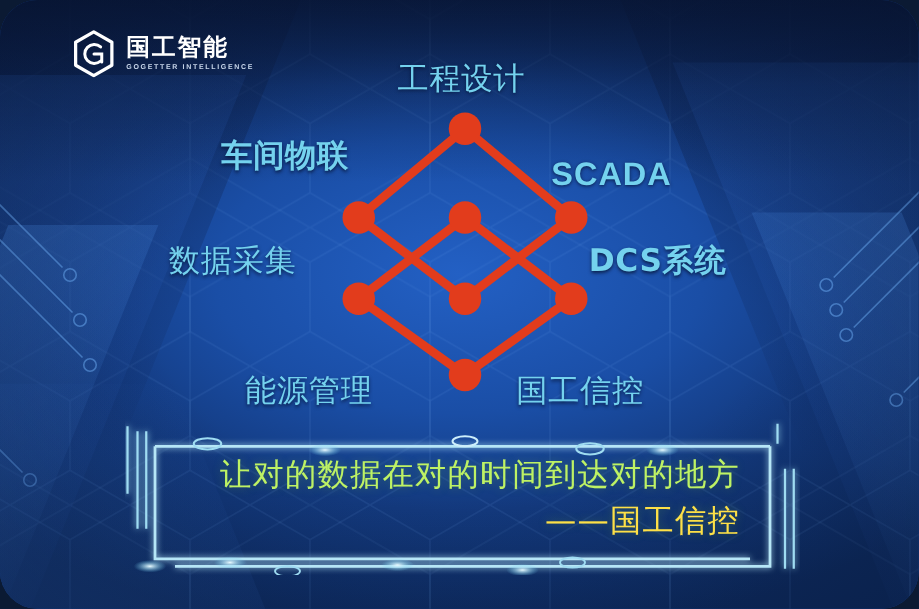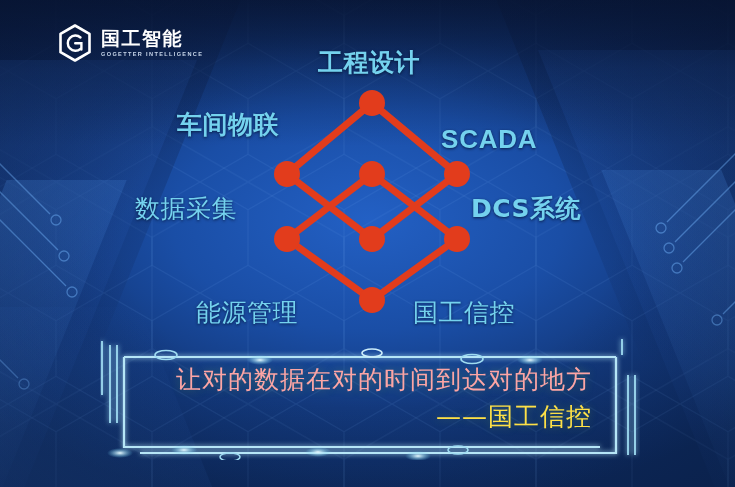--- a/index.html
+++ b/index.html
@@ -1,20 +1,21 @@
 <!DOCTYPE html>
 <html><head>
 <meta charset="utf-8">
 <style>
   html,body{margin:0;padding:0;background:#0b1a33;}
   body{font-family:"Liberation Sans","DejaVu Sans",sans-serif;}
 
   #stage{
     position:relative;width:735px;height:487px;overflow:hidden;
     background:#123a86;
+    border-radius:30px;
   }
 
   
   .bg-base{
     position:absolute;inset:0;
     background:
       radial-gradient(ellipse 70% 60% at 50% 45%, #2360c4 0%, #1a4ea6 38%, #13397d 65%, #0d2a5e 100%);
   }
   .bg-vignette{
     position:absolute;inset:0;
@@ -88,21 +89,21 @@
 
   
   .quote-zone{position:absolute;left:100px;top:335px;width:540px;height:125px;}
   .quote-zone svg{display:block;}
   .quote-text{
     position:absolute;left:0;top:0;width:540px;height:125px;
     display:flex;flex-direction:column;justify-content:center;align-items:flex-end;
     padding-right:48px;box-sizing:border-box;
   }
   .q-line1{
-    color:#fca5a5;font-size:25px;letter-spacing:1px;
+    color:#bef264;font-size:25px;letter-spacing:1px;
     font-family:"DejaVu Sans","Liberation Sans",sans-serif;
     text-shadow:0 0 8px rgba(120,190,50,.35);
     margin-bottom:4px;
   }
   .q-line2{
     color:#fde047;font-size:25px;letter-spacing:1px;
     font-family:"DejaVu Sans","Liberation Sans",sans-serif;
     text-shadow:0 0 8px rgba(120,190,50,.35);
   }
 </style>
@@ -208,21 +209,21 @@
           <circle cx="457" cy="174" r="13" fill="#e23c1c"></circle>
           <circle cx="287" cy="239" r="13" fill="#e23c1c"></circle>
           <circle cx="372" cy="239" r="13" fill="#e23c1c"></circle>
           <circle cx="457" cy="239" r="13" fill="#e23c1c"></circle>
           <circle cx="372" cy="300" r="13" fill="#e23c1c"></circle>
         </g>
       </svg>
   </div>
 
   <div id="diagram-labels">
-      <div class="lbl" style="left: 318px; top: 46px; font-weight: bold;">工程设计</div>
+      <div class="lbl" style="left: 318px; top: 46px;">工程设计</div>
       <div class="lbl" style="left: 177px; top: 108px; font-weight: bold;">车间物联</div>
       <div class="lbl lat" style="left: 441px; top: 108px; margin-top: 16px;">SCADA</div>
       <div class="lbl" style="left: 135px; top: 192px;">数据采集</div>
       <div class="lbl mix" style="left: 471px; top: 192px; text-align: center;">DCS系统</div>
       <div class="lbl" style="left: 196px; top: 296px;">能源管理</div>
       <div class="lbl" style="left: 413px; top: 296px;">国工信控</div>
     </div>
 
   <div class="quote-zone">
     <svg viewBox="0 0 540 125" aria-hidden="true">

